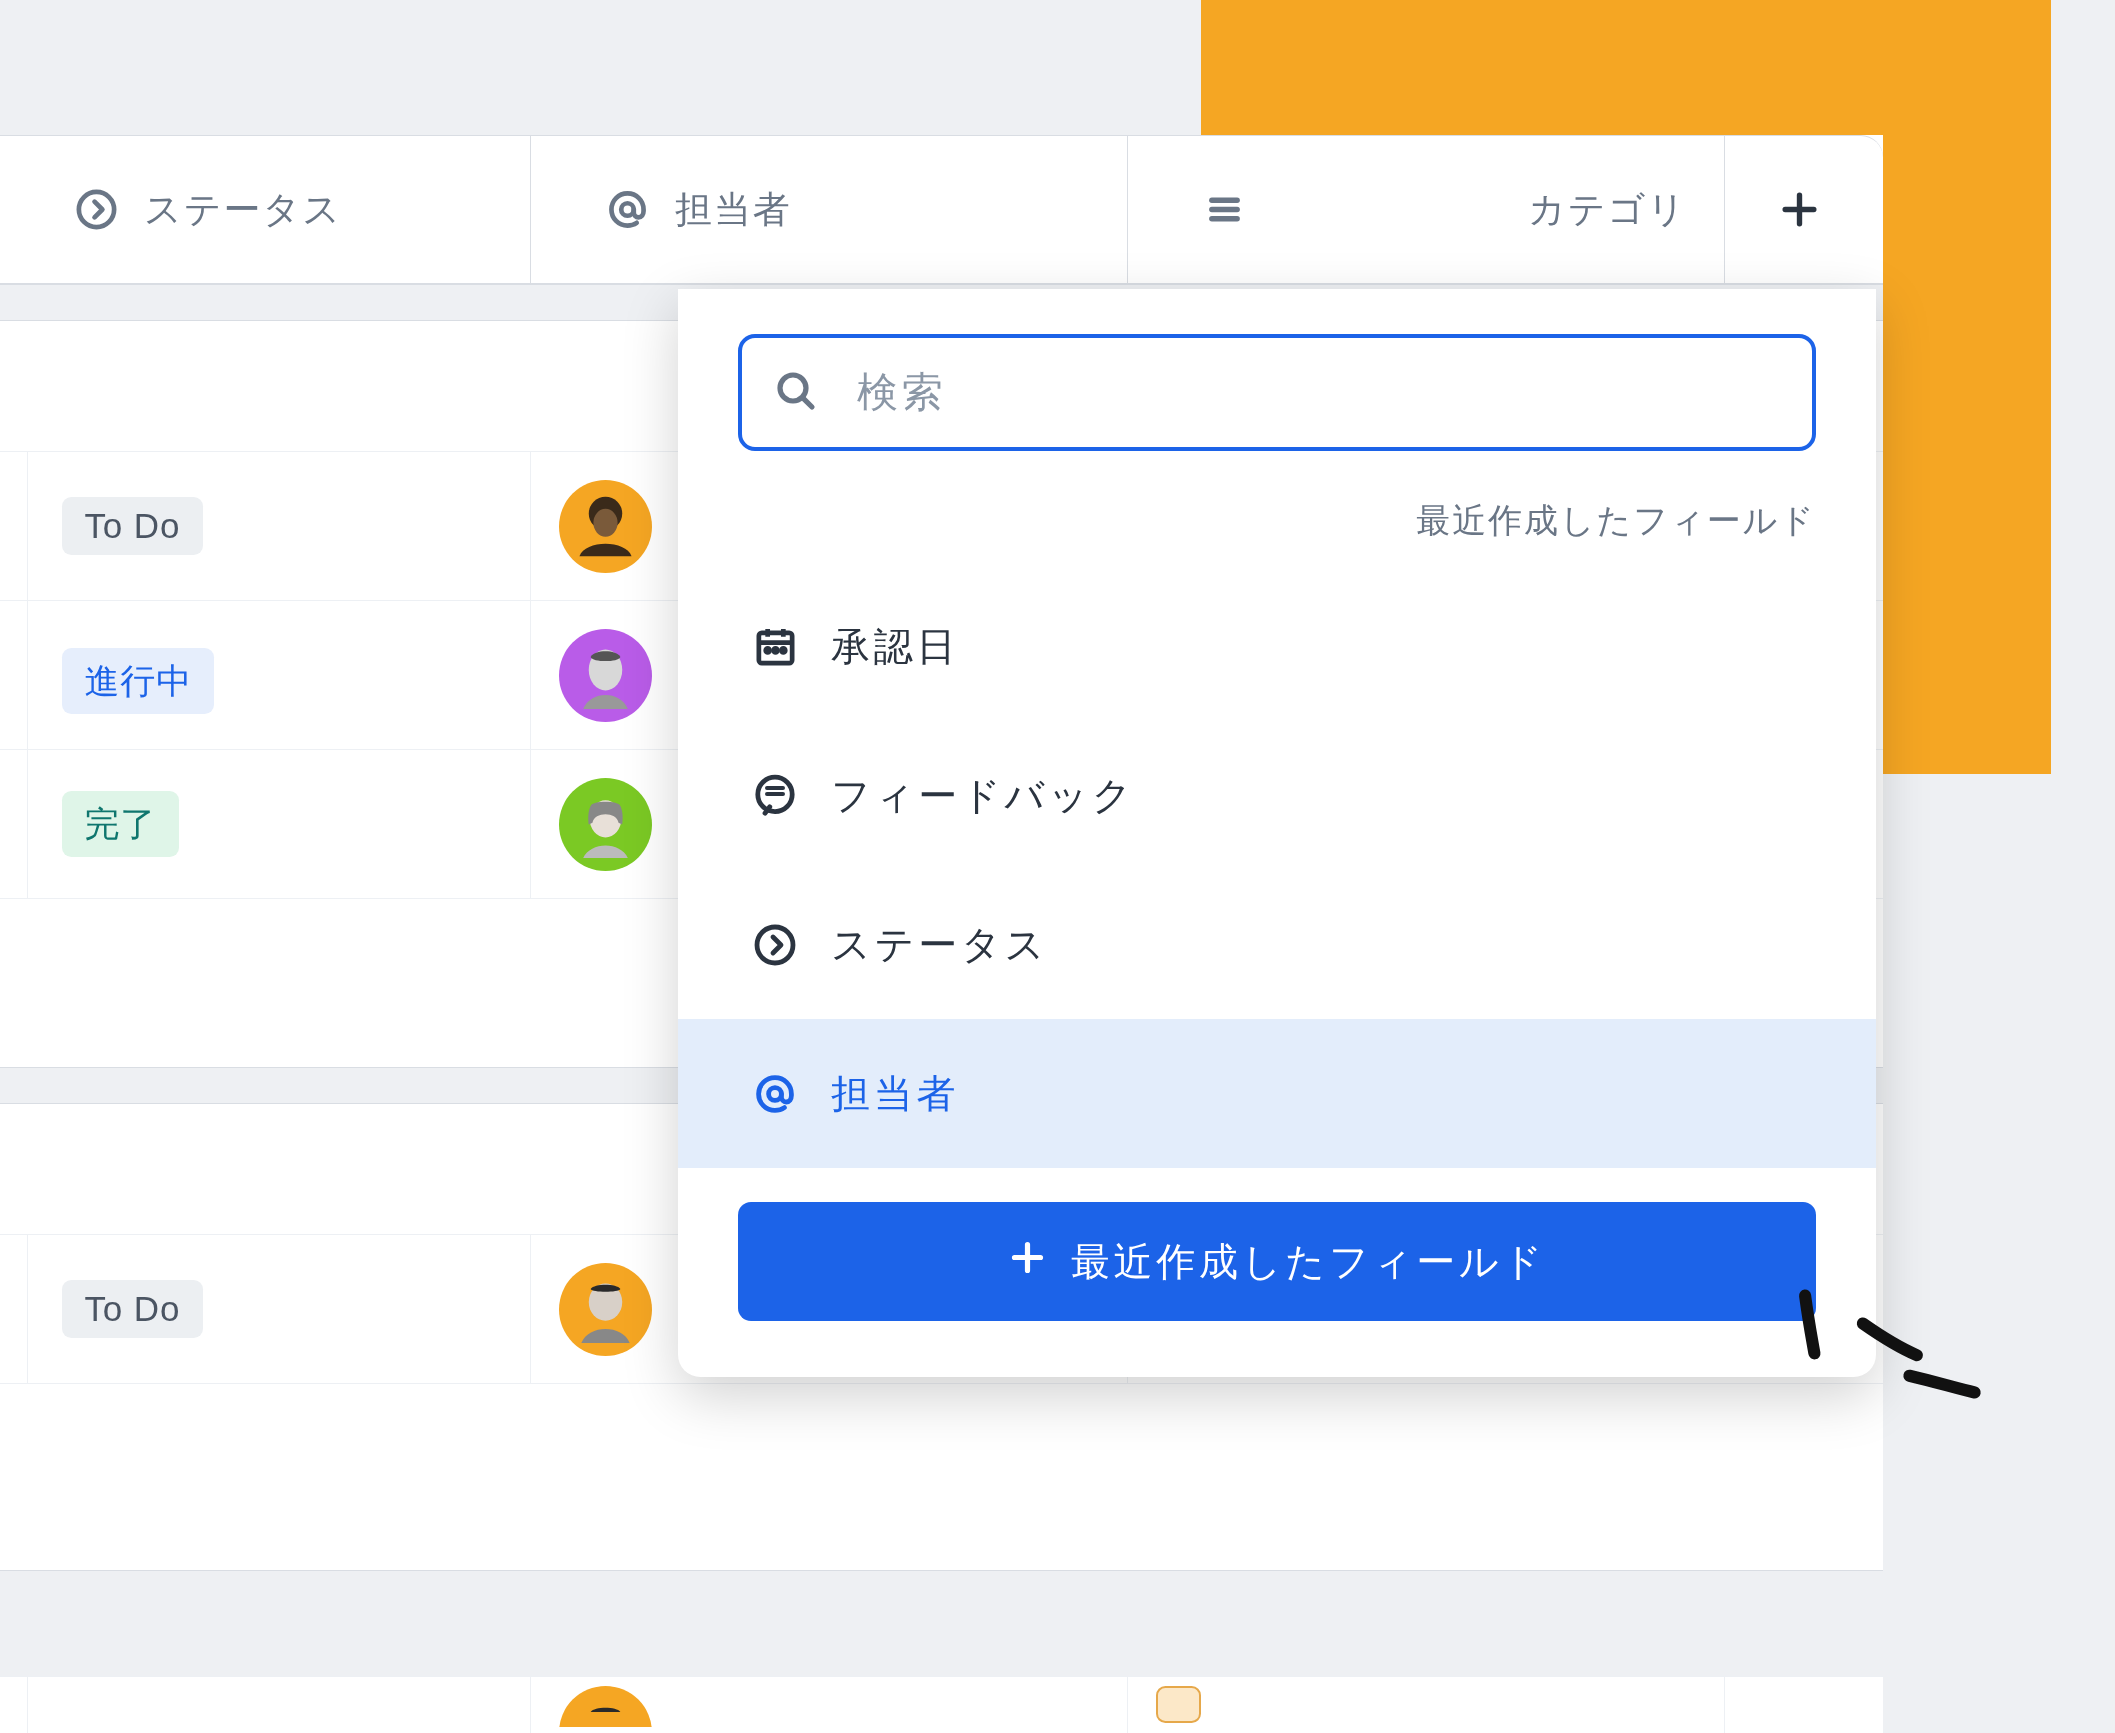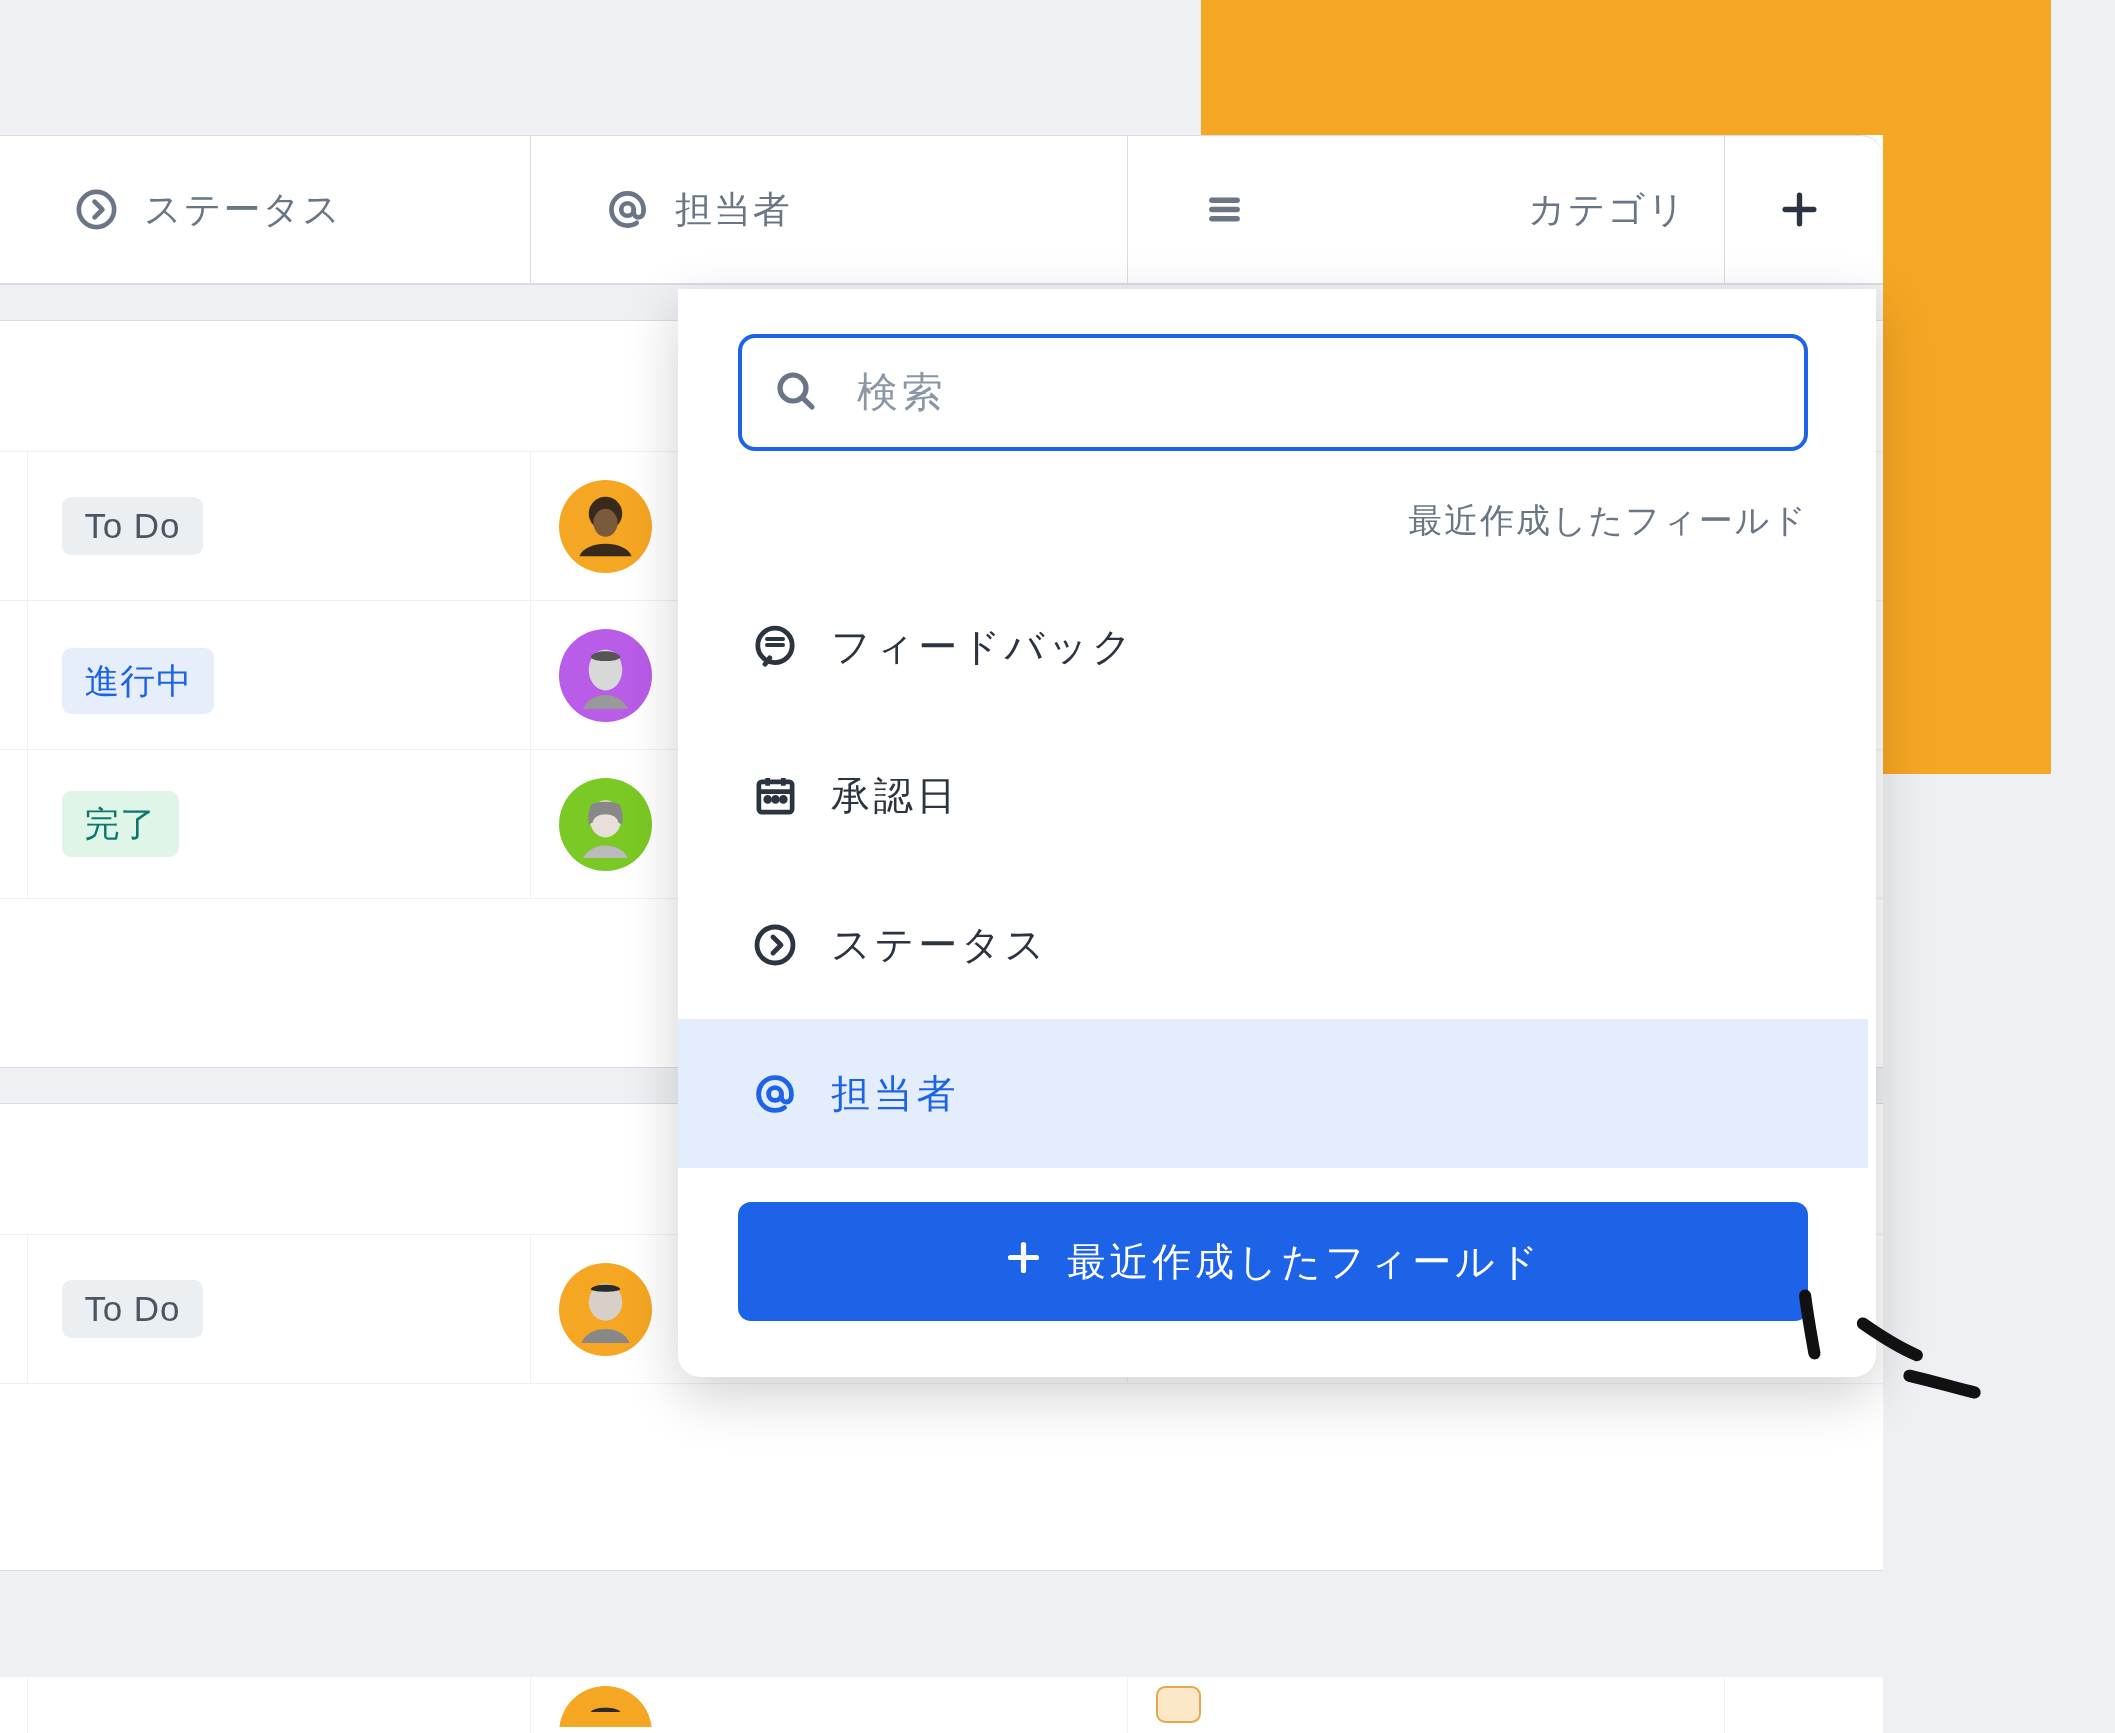--- a/index.html
+++ b/index.html
@@ -127,21 +127,21 @@
   .avatar svg { width: 100%; height: 100%; }
 
   .dropdown {
     position: absolute;
     top: 289px;
     left: 678px;
     width: 1198px;
     background: #fff;
     border-radius: 0 0 22.4px 22.4px;
     box-shadow: 0 18.6px 56px rgba(0,0,0,0.18);
-    padding: 45px 8px 56px 0;
+    padding: 45px 0 56px 0;
   }
   .search-box {
     margin: 0 60px 47px 60px;
     height: 117px;
     border: 4.7px solid #1c63e8;
     border-radius: 17px;
     display: flex;
     align-items: center;
     padding: 0 30px;
     gap: 37px;
@@ -416,40 +416,40 @@
       </svg>
     </span>
     <input type="text" placeholder="検索" style="">
   </div>
 
   <div class="section-label">最近作成したフィールド</div>
 
   <div class="menu-list">
     <div class="menu-item">
       <span class="micon">
-        <svg viewBox="0 0 24 24" width="48" height="48" fill="none" stroke="currentColor" stroke-width="2.4">
-          <circle cx="12" cy="11.2" r="8.6"></circle>
-          <path d="M7 20.6l2.4-3.2" stroke-linecap="round"></path>
-          <path d="M8 11h8M8 8h8" stroke-linecap="round" stroke-width="2"></path>
-        </svg>
-      </span>
-      <span>フィードバック</span>
-    </div>
-
-    <div class="menu-item">
-      <span class="micon">
         <svg viewBox="0 0 24 24" width="47" height="47" fill="none" stroke="currentColor" stroke-width="2.4">
           <rect x="3.5" y="5" width="17" height="15.5" rx="1.5"></rect>
           <path d="M3.5 10h17M8 3v4M16 3v4"></path>
           <circle cx="8" cy="14" r="1" fill="currentColor"></circle>
           <circle cx="12" cy="14" r="1" fill="currentColor"></circle>
           <circle cx="16" cy="14" r="1" fill="currentColor"></circle>
         </svg>
       </span>
       <span>承認日</span>
+    </div>
+
+    <div class="menu-item">
+      <span class="micon">
+        <svg viewBox="0 0 24 24" width="48" height="48" fill="none" stroke="currentColor" stroke-width="2.4">
+          <circle cx="12" cy="11.2" r="8.6"></circle>
+          <path d="M7 20.6l2.4-3.2" stroke-linecap="round"></path>
+          <path d="M8 11h8M8 8h8" stroke-linecap="round" stroke-width="2"></path>
+        </svg>
+      </span>
+      <span>フィードバック</span>
     </div>
 
     <div class="menu-item">
       <span class="micon">
         <svg viewBox="0 0 24 24" width="48" height="48" fill="none" stroke="currentColor" stroke-width="2.4">
           <circle cx="12" cy="12" r="9"></circle>
           <path d="M11 8l4 4-4 4" stroke-linecap="round" stroke-linejoin="round"></path>
         </svg>
       </span>
       <span>ステータス</span>

